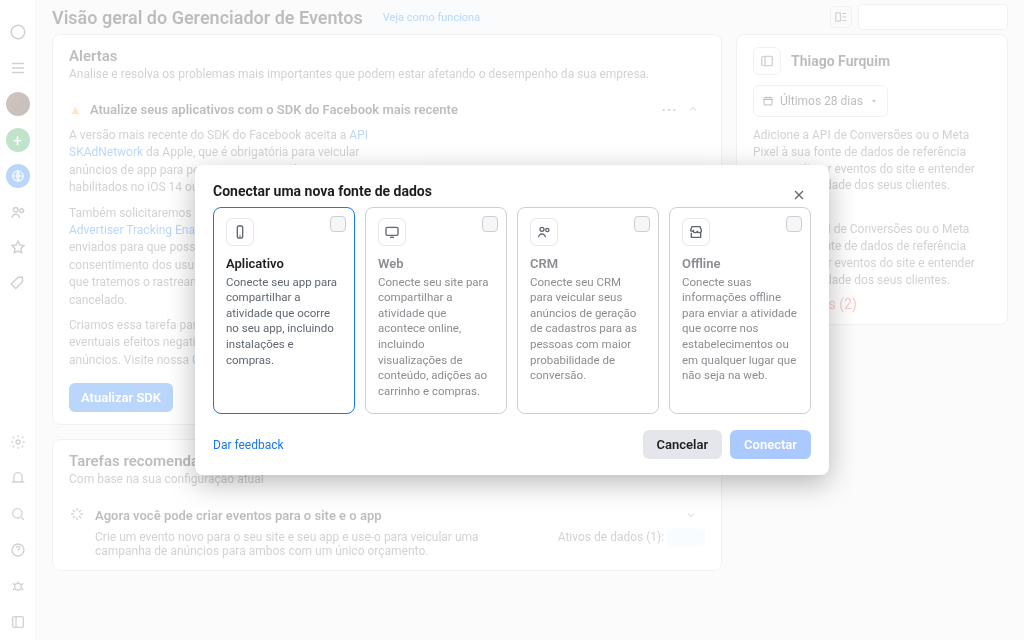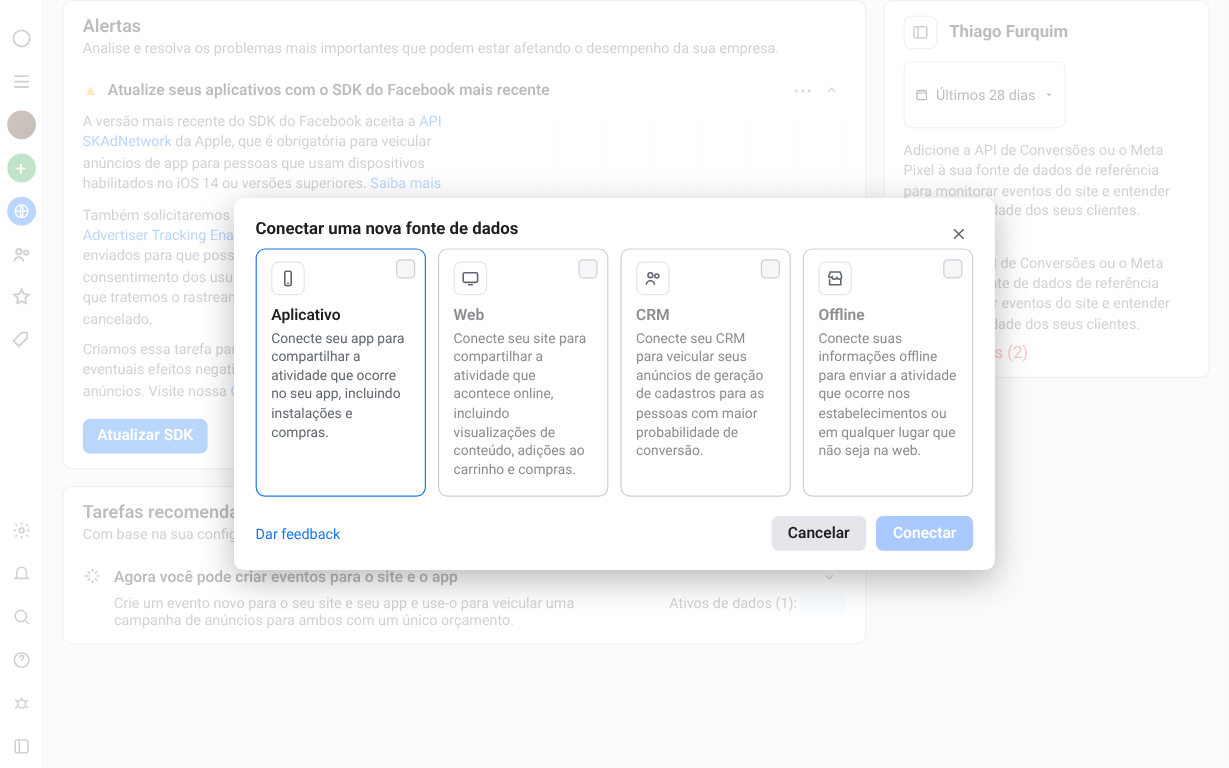--- a/index.html
+++ b/index.html
@@ -45,21 +45,21 @@
 .task-row .ic { width:18px; height:18px; margin-right:8px; color:#606770; }
 .task-row .ttl { font-size:13px; font-weight:600; color:#1c1e21; flex:1; }
 .task-row .coll { width:20px; color:#606770; }
 .task-body { display:flex; gap:20px; font-size:12px; color:#606770; padding-left:26px; }
 .task-body .left{ flex:1; }
 .task-body .chip{ background:#e7f3ff; color:#1877f2; border-radius:4px; padding:2px 10px; filter:blur(1.5px);}
 
 .side-head { display:flex; align-items:center; gap:10px; }
 .side-head .sq { width:28px; height:28px; border:1px solid #ccd0d5; border-radius:6px; display:flex; align-items:center; justify-content:center; color:#606770; }
 .side-head .nm { font-size:14px; font-weight:700; color:#1c1e21; }
-.side-date { margin-top:10px; display:inline-flex; align-items:center; border:1px solid #ccd0d5; border-radius:6px; padding:20px 8px; font-size:12px; color:#1c1e21; gap:6px; }
+.side-date { margin-top:10px; display:inline-flex; align-items:center; border:1px solid #ccd0d5; border-radius:6px; padding:8px 8px; font-size:12px; color:#1c1e21; gap:6px; }
 .side-link { font-size:14px; color:#ef4444; text-align:left; margin-top:8px;}
 .side-block { font-size:12px; color:#606770; margin-top:10px; line-height:1.4; }
 .side-num { font-size:11px; color:#8a8d91; margin-top:4px;}
 
 .overlay { position:absolute; inset:0; background:rgba(255,255,255,.7); display:flex; align-items:center; justify-content:center; }
 .modal { width:634px; background:#fff; border-radius:8px; box-shadow:0 8px 28px rgba(0,0,0,.28); padding:18px 18px 16px; }
 .modal-head { display:flex; align-items:flex-start; }
 .modal-head h3 { font-size:14px; font-weight:700; color:#1c1e21;}
 .modal-head .close { margin-left:auto; width:24px; height:24px; display:flex; align-items:center; justify-content:center; color:#606770; cursor:pointer; }
 .modal-sub { font-size:12px; color:#606770; margin-top:6px; margin-bottom:14px; line-height:1.4; }
@@ -149,20 +149,32 @@
     </div>
   <div class="bottom-icon">
       <svg width="16" height="16" viewBox="0 0 24 24" fill="none" stroke="currentColor" stroke-width="2">
         <rect x="4" y="4" width="16" height="16" rx="2"></rect>
         <path d="M9 4v16"></path>
       </svg>
     </div>
 </div>
 
 <div class="main">
+  <div class="topbar">
+    <h1>Visão geral do Gerenciador de Eventos</h1>
+    <span class="badge">Veja como funciona</span>
+    <div class="flex"></div>
+    <div class="switcher">
+        <svg width="14" height="14" viewBox="0 0 24 24" fill="none" stroke="currentColor" stroke-width="2">
+          <rect x="3" y="5" width="8" height="14"></rect>
+          <path d="M14 6h7M14 12h7M14 18h7"></path>
+        </svg>
+      </div>
+    <div class="search"></div>
+  </div>
 
   <div class="content">
     <div class="col-main">
       <div class="card">
         <h2>Alertas</h2>
         <div class="sub">Analise e resolva os problemas mais importantes que podem estar afetando o desempenho da sua empresa.</div>
         <div class="alert-head">
           <span class="warn">▲</span>
           <span class="ttl">Atualize seus aplicativos com o SDK do Facebook mais recente</span>
           <span class="dots">⋯</span>

